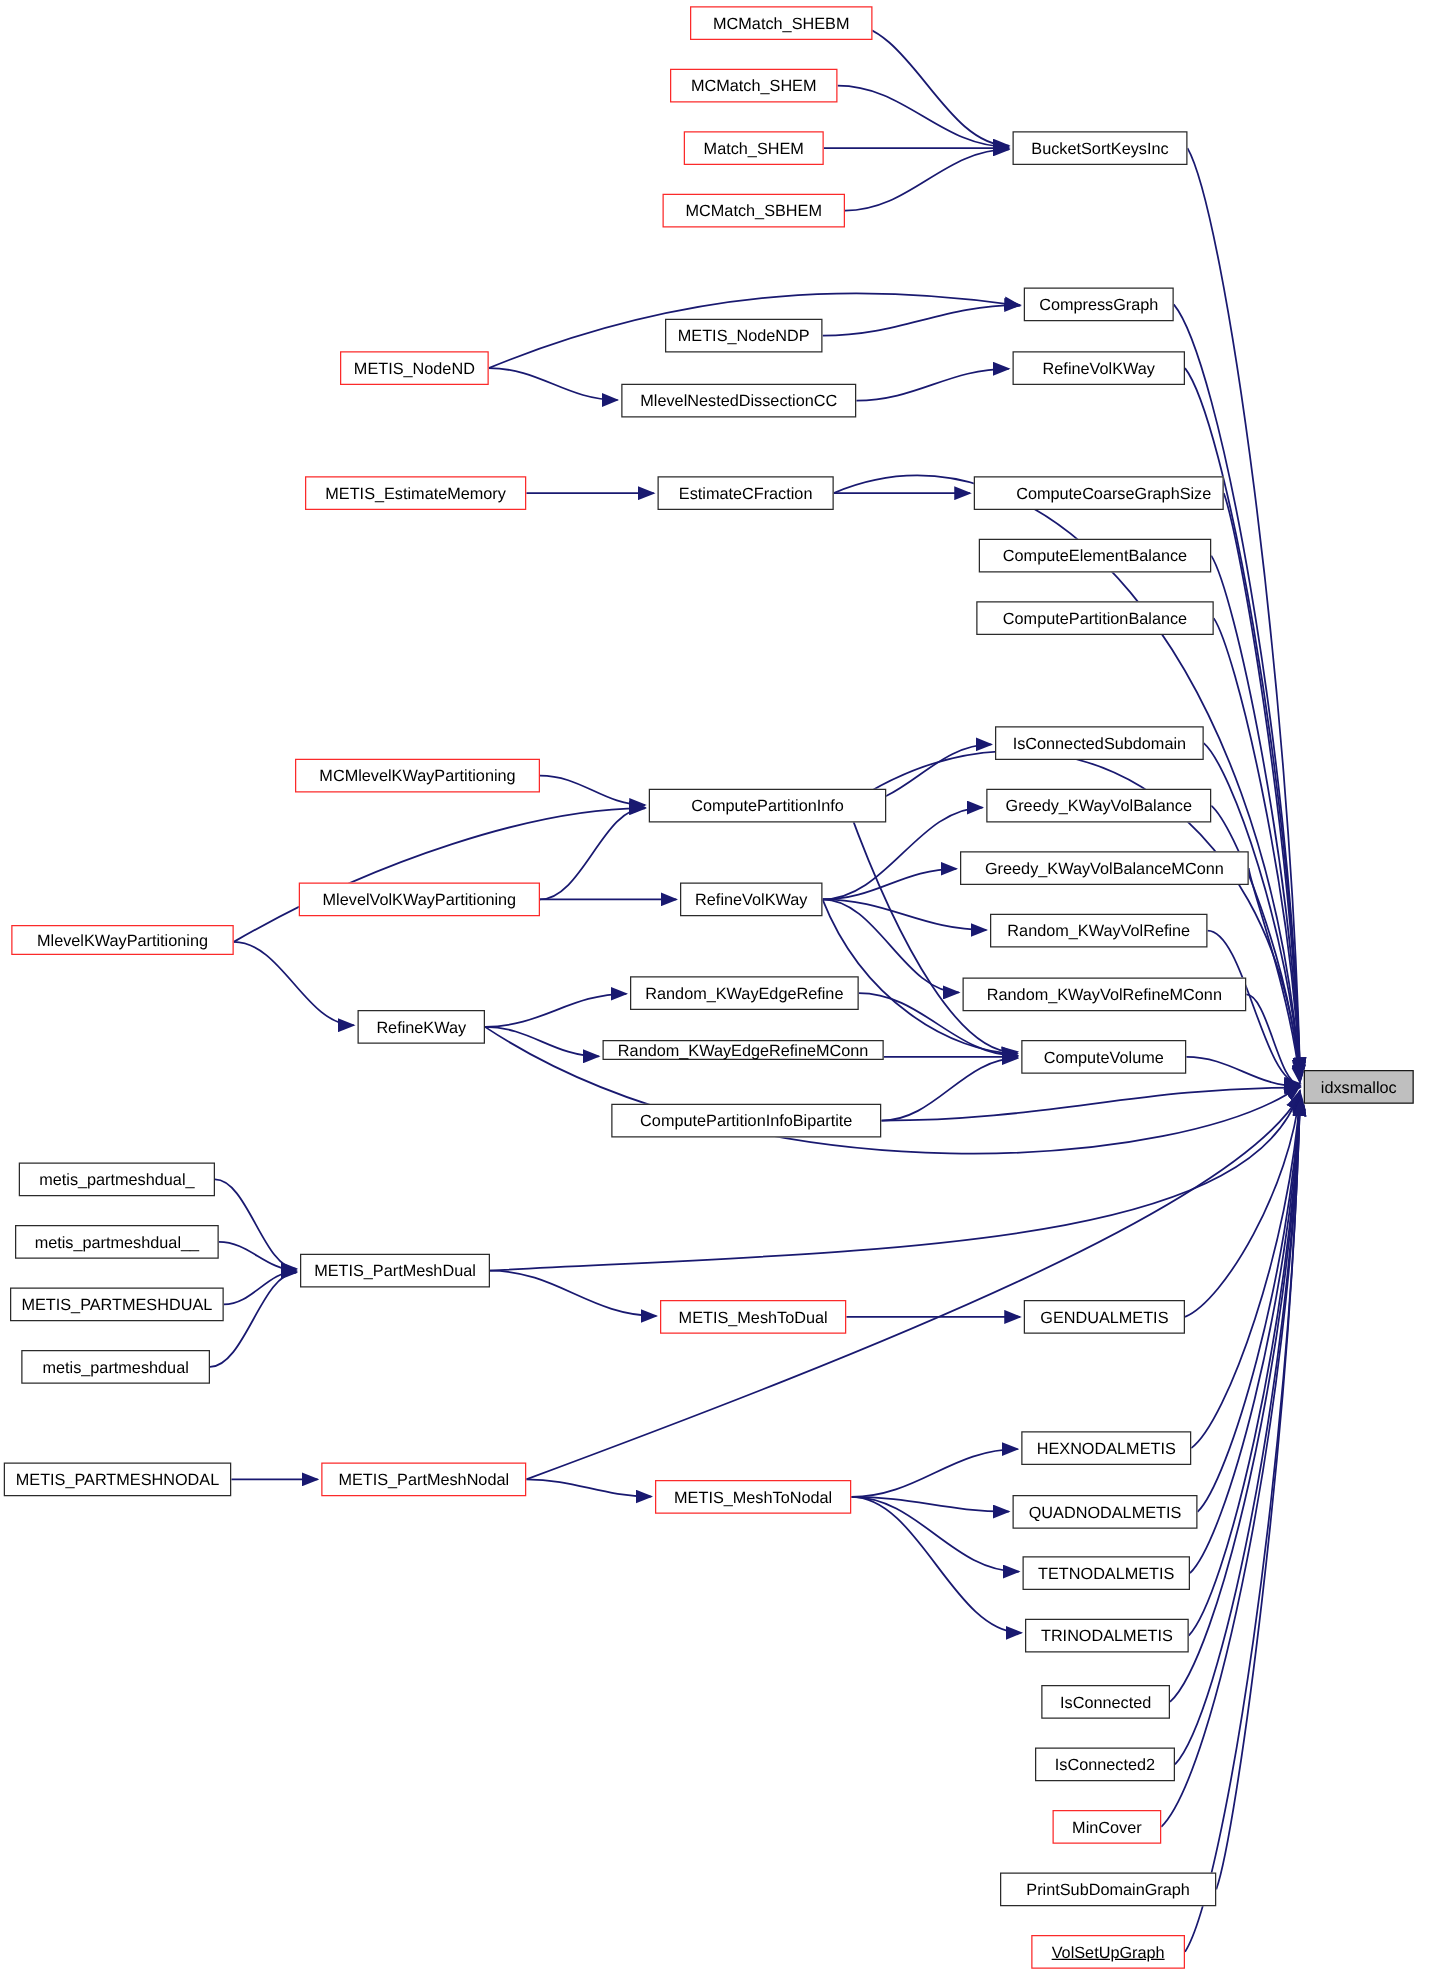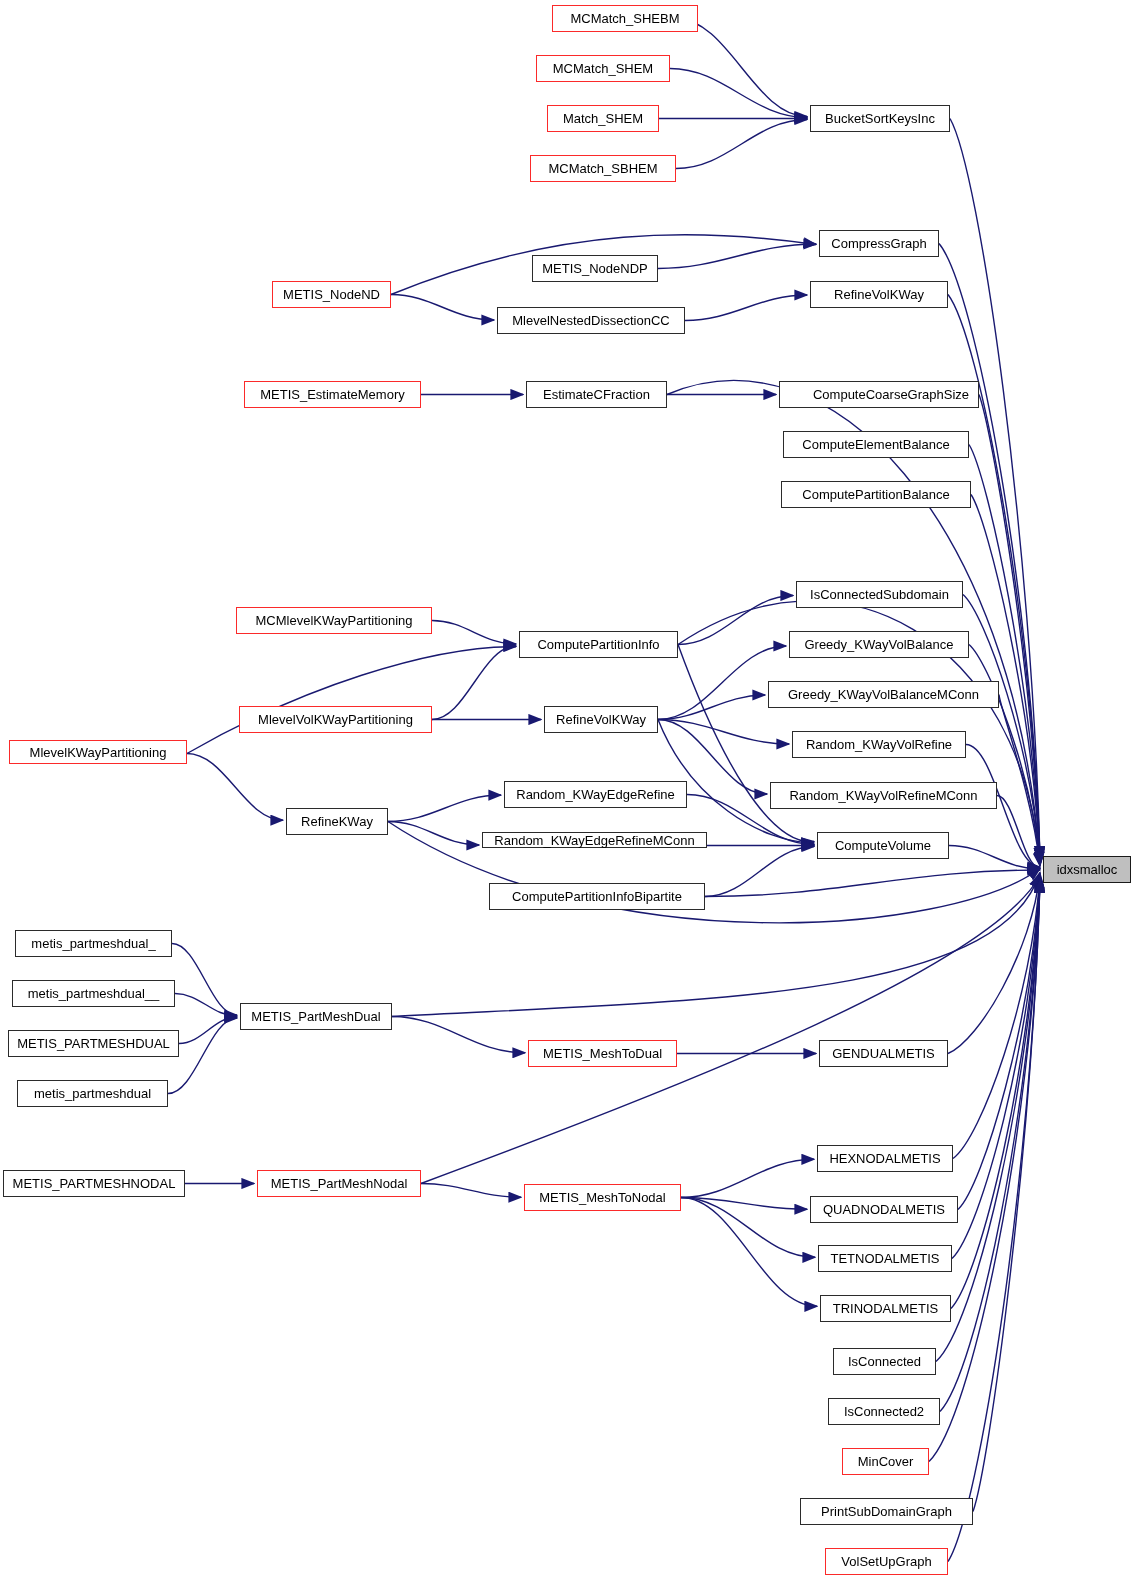--- a/index.html
+++ b/index.html
@@ -138,21 +138,21 @@
       </div>
       <div class="node" style="left: 781px; top: 481px; width: 190px; height: 27px;">
         <span>ComputePartitionBalance</span>
       </div>
       <div class="node" style="left: 796px; top: 581px; width: 167px; height: 27px;">
         <span>IsConnectedSubdomain</span>
       </div>
       <div class="node red" style="left: 236px; top: 607px; width: 196px; height: 27px;">
         <span>MCMlevelKWayPartitioning</span>
       </div>
-      <div class="node" style="left: 519px; top: 631px; width: 159px; height: 27px;">
+      <div class="node" style="left: 519px; top: 631px; width: 190px; height: 27px;">
         <span>ComputePartitionInfo</span>
       </div>
       <div class="node" style="left: 789px; top: 631px; width: 180px; height: 27px;">
         <span>Greedy_KWayVolBalance</span>
       </div>
       <div class="node" style="left: 768px; top: 681px; width: 231px; height: 27px;">
         <span>Greedy_KWayVolBalanceMConn</span>
       </div>
       <div class="node red" style="left: 239px; top: 706px; width: 193px; height: 27px;">
         <span>MlevelVolKWayPartitioning</span>
@@ -234,17 +234,17 @@
       </div>
       <div class="node" style="left: 828px; top: 1398px; width: 112px; height: 27px;">
         <span>IsConnected2</span>
       </div>
       <div class="node red" style="left: 842px; top: 1448px; width: 87px; height: 27px;">
         <span>MinCover</span>
       </div>
       <div class="node" style="left: 800px; top: 1498px; width: 173px; height: 27px;">
         <span>PrintSubDomainGraph</span>
       </div>
-      <div class="node red" style="left: 825px; top: 1548px; width: 123px; height: 27px;">
+      <div class="node red" style="left: 825px; top: 1548px; width: 123px; height: 27px; text-decoration: underline;">
         <span>VolSetUpGraph</span>
       </div>
     </div>
 </div>
 
 </body></html>

